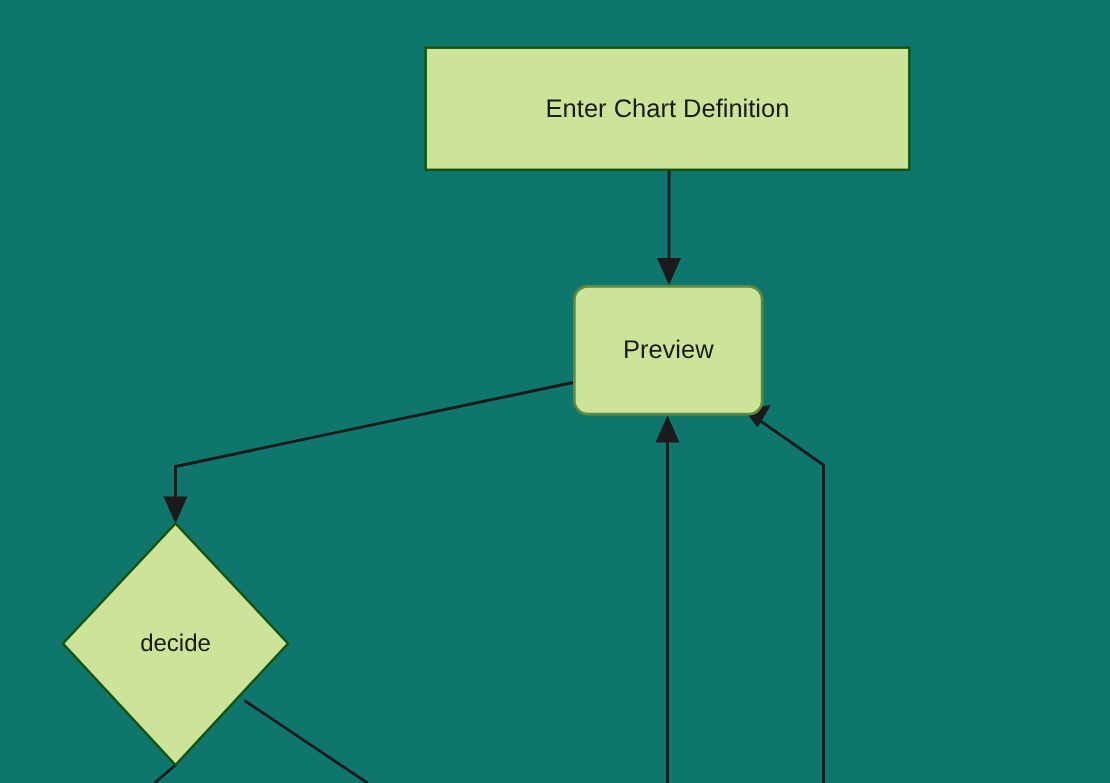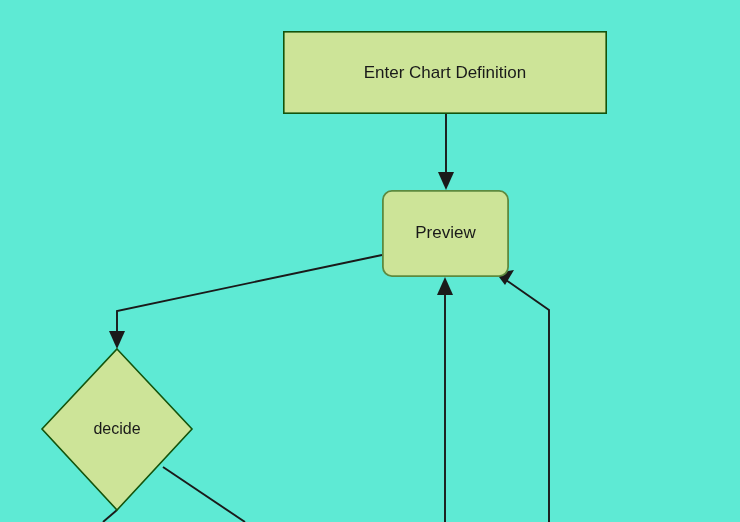--- a/index.html
+++ b/index.html
@@ -8,21 +8,21 @@
     padding: 0;
     background: #ffffff;
   }
   body {
     font-family: "Liberation Sans", sans-serif;
   }
   #diagram-canvas {
     position: relative;
     width: 740px;
     height: 522px;
-    background: #5eead4;
+    background: #0f766e;
     overflow: hidden;
   }
   #flow-svg {
     position: absolute;
     top: 0;
     left: 0;
     width: 740px;
     height: 522px;
     display: block;
   }

